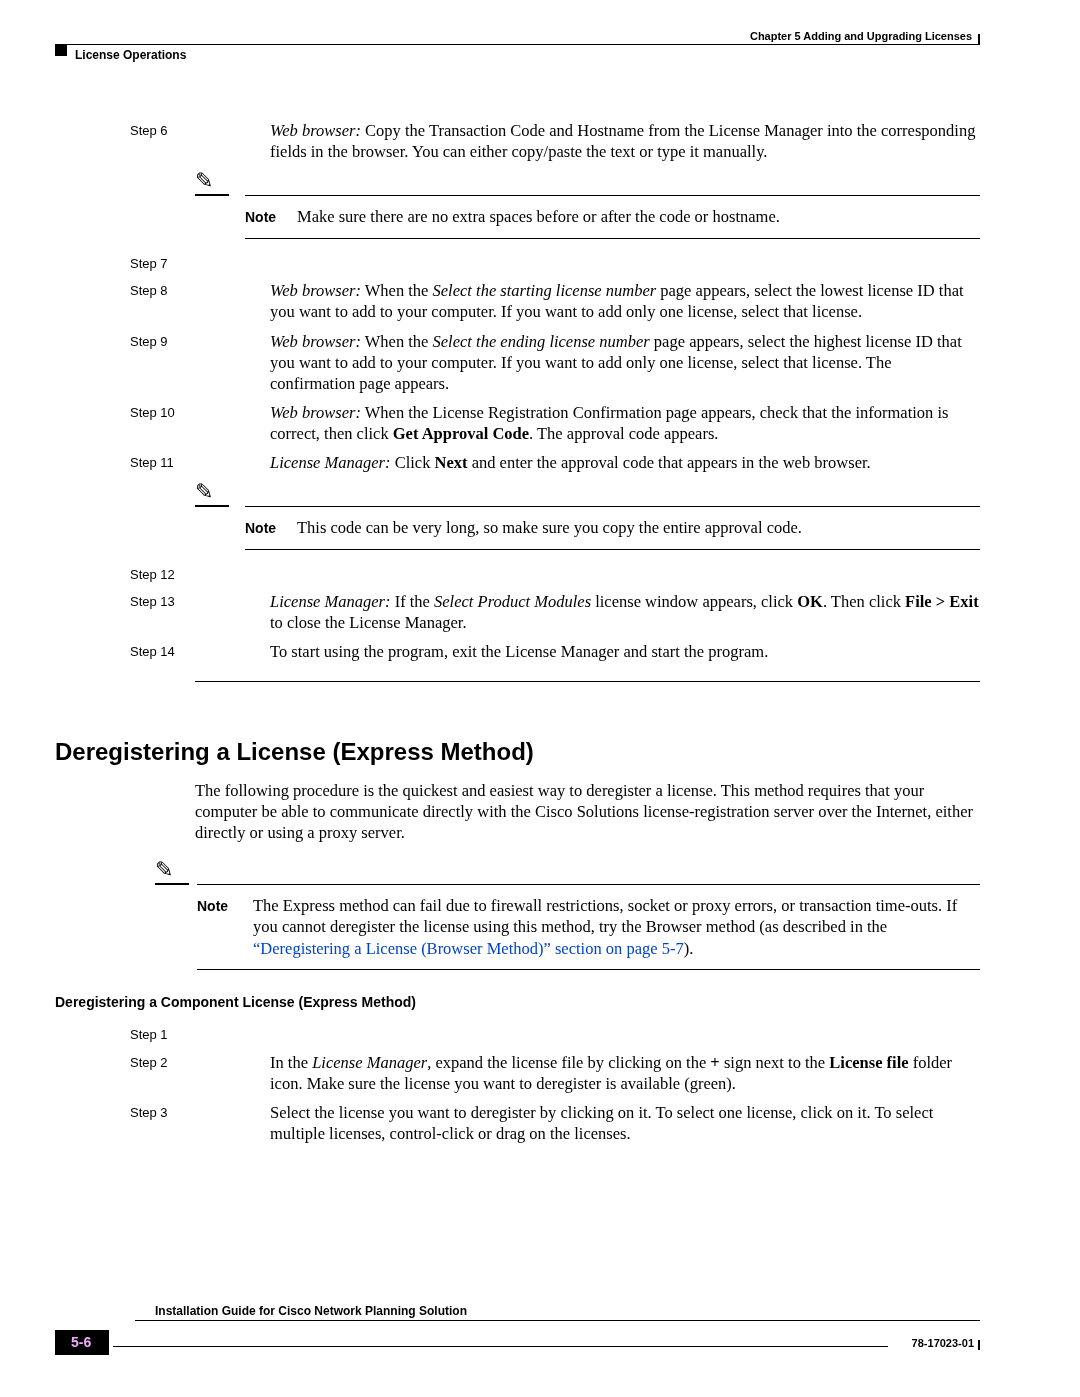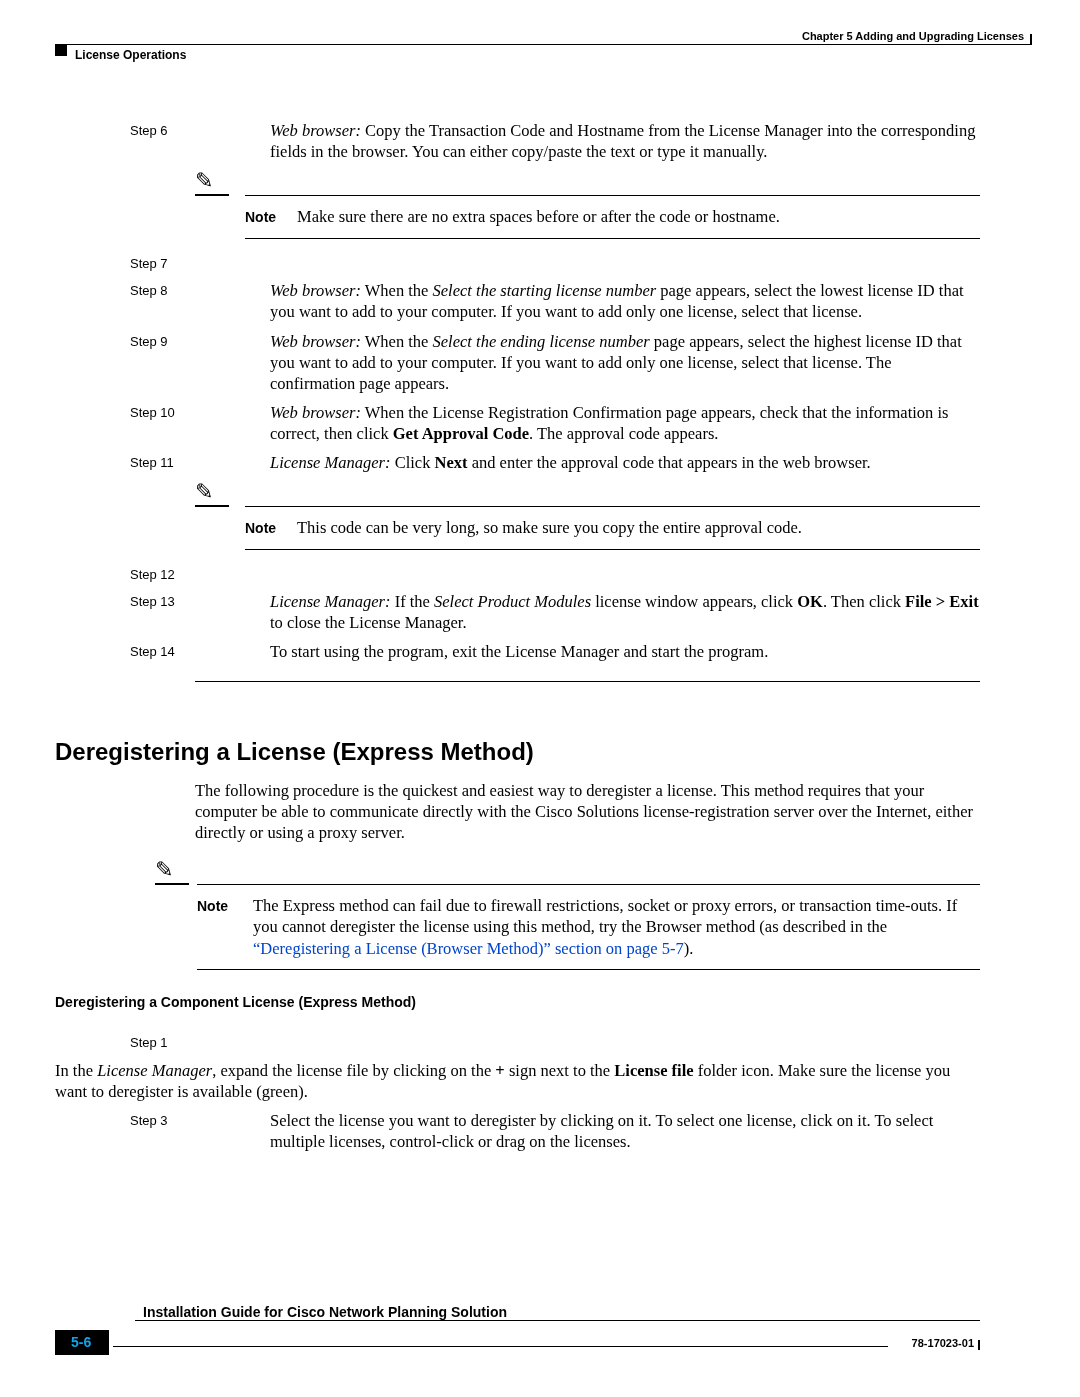--- a/index.html
+++ b/index.html
@@ -8,21 +8,21 @@
     padding: 0;
     background: #fff;
     font-family: "Times New Roman", Times, serif;
     color: #000;
   }
   .page {
     width: 1080px;
     height: 1397px;
     position: relative;
     box-sizing: border-box;
-    padding: 44px 48px 0 55px;
+    padding: 44px 100px 0 55px;
   }
   
   .hdr-bar {
     position: relative;
     height: 16px;
   }
   .hdr-sq-left {
     position: absolute;
     left: 0;
     top: 0;
@@ -162,21 +162,21 @@
     margin-bottom: 18px;
   }
   .full-note .note-pencil-col { flex: 0 0 42px; }
   .full-note .note-lbl { flex: 0 0 56px; }
   .link { color: #0044cc; }
   .sub-h {
     font-family: Arial, Helvetica, sans-serif;
     font-weight: bold;
     font-size: 14px;
     margin-top: 24px;
-    margin-bottom: 22px;
+    margin-bottom: 14px;
   }
   
   .footer {
     position: absolute;
     left: 55px;
     right: 100px;
     bottom: 42px;
   }
   .foot-rule-wrap {
     position: relative;
@@ -185,34 +185,34 @@
   }
   .foot-rule {
     position: absolute;
     left: 0;
     right: 0;
     top: 8px;
     border-top: 1px solid #000;
   }
   .foot-title {
     position: absolute;
-    left: 8px;
+    left: 20px;
     top: -8px;
     font-family: Arial, Helvetica, sans-serif;
     font-weight: bold;
-    font-size: 14px;
+    font-size: 12px;
   }
   .foot-num-bar {
     display: flex;
     align-items: center;
     margin-top: 2px;
   }
   .foot-pagebox {
     background: #000;
-    color: #0ea5e9;
+    color: #f0abfc;
     font-family: Arial, Helvetica, sans-serif;
     font-weight: bold;
     font-size: 14px;
     padding: 4px 18px 5px 16px;
     margin-right: 4px;
   }
   .foot-thin {
     flex: 1;
     border-top: 1px solid #000;
     margin-top: 8px;
@@ -355,20 +355,21 @@
         <div class="note-rule-bot"></div>
       </div>
     </div>
 
     <div class="sub-h">Deregistering a Component License (Express Method)</div>
 
     <div class="step-row">
       <div class="step-label">Step 1</div>
     </div>
     <div class="step-row">
+      <div class="step-label">Step 2</div>
       <div class="step-body">
         <span>In the </span><span class="wb">License Manager</span><span>, expand the license file by clicking on the </span><span class="b">+</span><span> sign next to the </span><span class="b">License file</span><span> folder icon. Make sure the license you want to deregister is available (green).</span>
       </div>
     </div>
     <div class="step-row">
       <div class="step-label">Step 3</div>
       <div class="step-body">
         <span>Select the license you want to deregister by clicking on it. To select one license, click on it. To select multiple licenses, control-click or drag on the licenses.</span>
       </div>
     </div>

